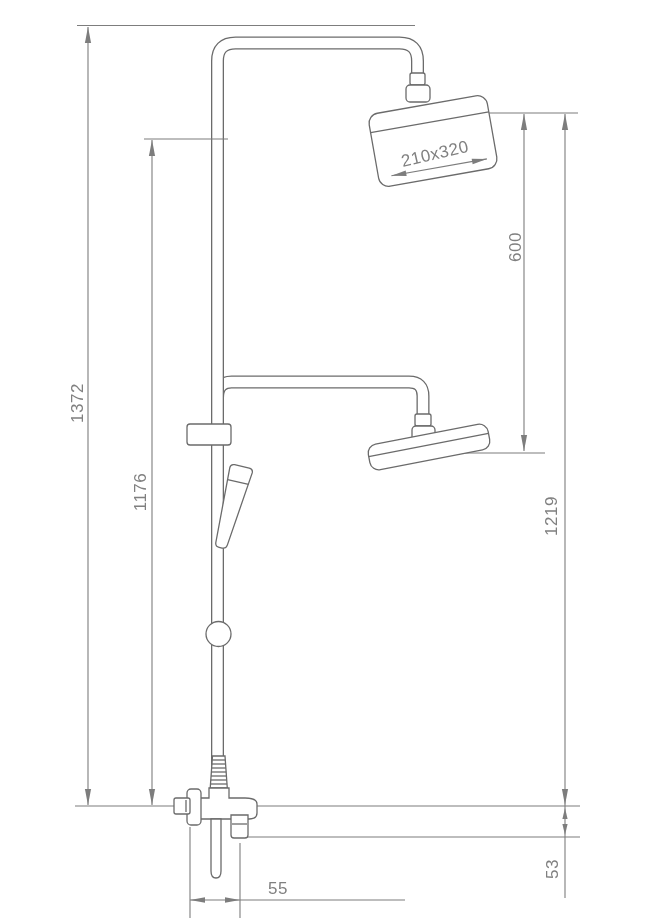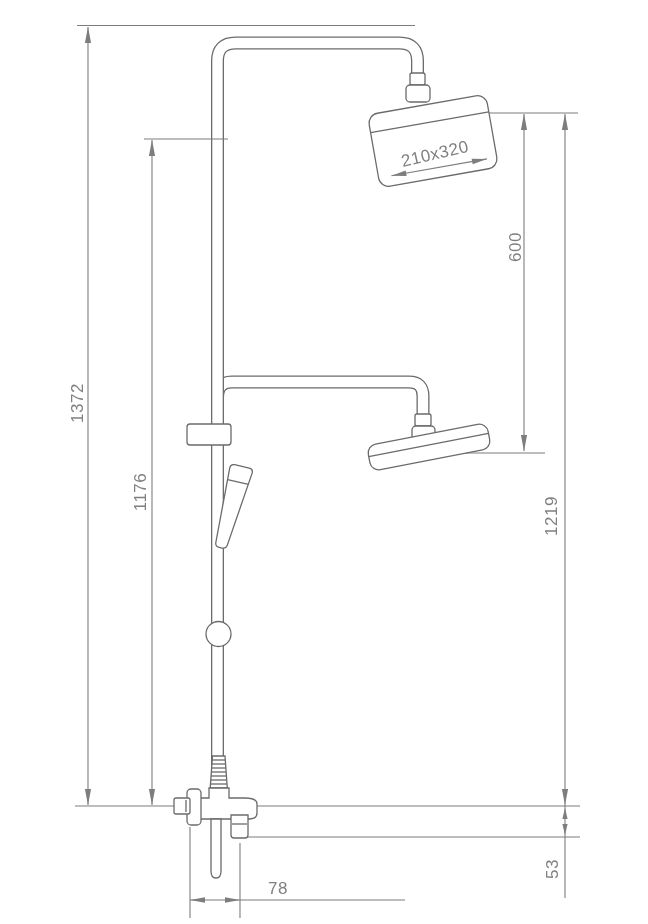--- a/index.html
+++ b/index.html
@@ -137,16 +137,16 @@
       <polygon class="ar" points="190,900 205,897.2 205,902.8"></polygon>
       <polygon class="ar" points="240,900 225,897.2 225,902.8"></polygon>
     </g>
   </svg>
 
   <div class="dimlabel" style="left:77px;top:403px;--r:-90deg">1372</div>
   <div class="dimlabel" style="left:140px;top:492px;--r:-90deg">1176</div>
   <div class="dimlabel" style="left:515px;top:247px;--r:-90deg">600</div>
   <div class="dimlabel" style="left:551px;top:516px;--r:-90deg">1219</div>
   <div class="dimlabel" style="left:552px;top:869px;--r:-90deg">53</div>
-  <div class="dimlabel" style="left:278px;top:888px">78</div>
+  <div class="dimlabel" style="left:278px;top:888px">55</div>
   <div class="dimlabel" style="left:435px;top:154px;--r:-13deg">210x320</div>
 
 </div>
 
 </body></html>

